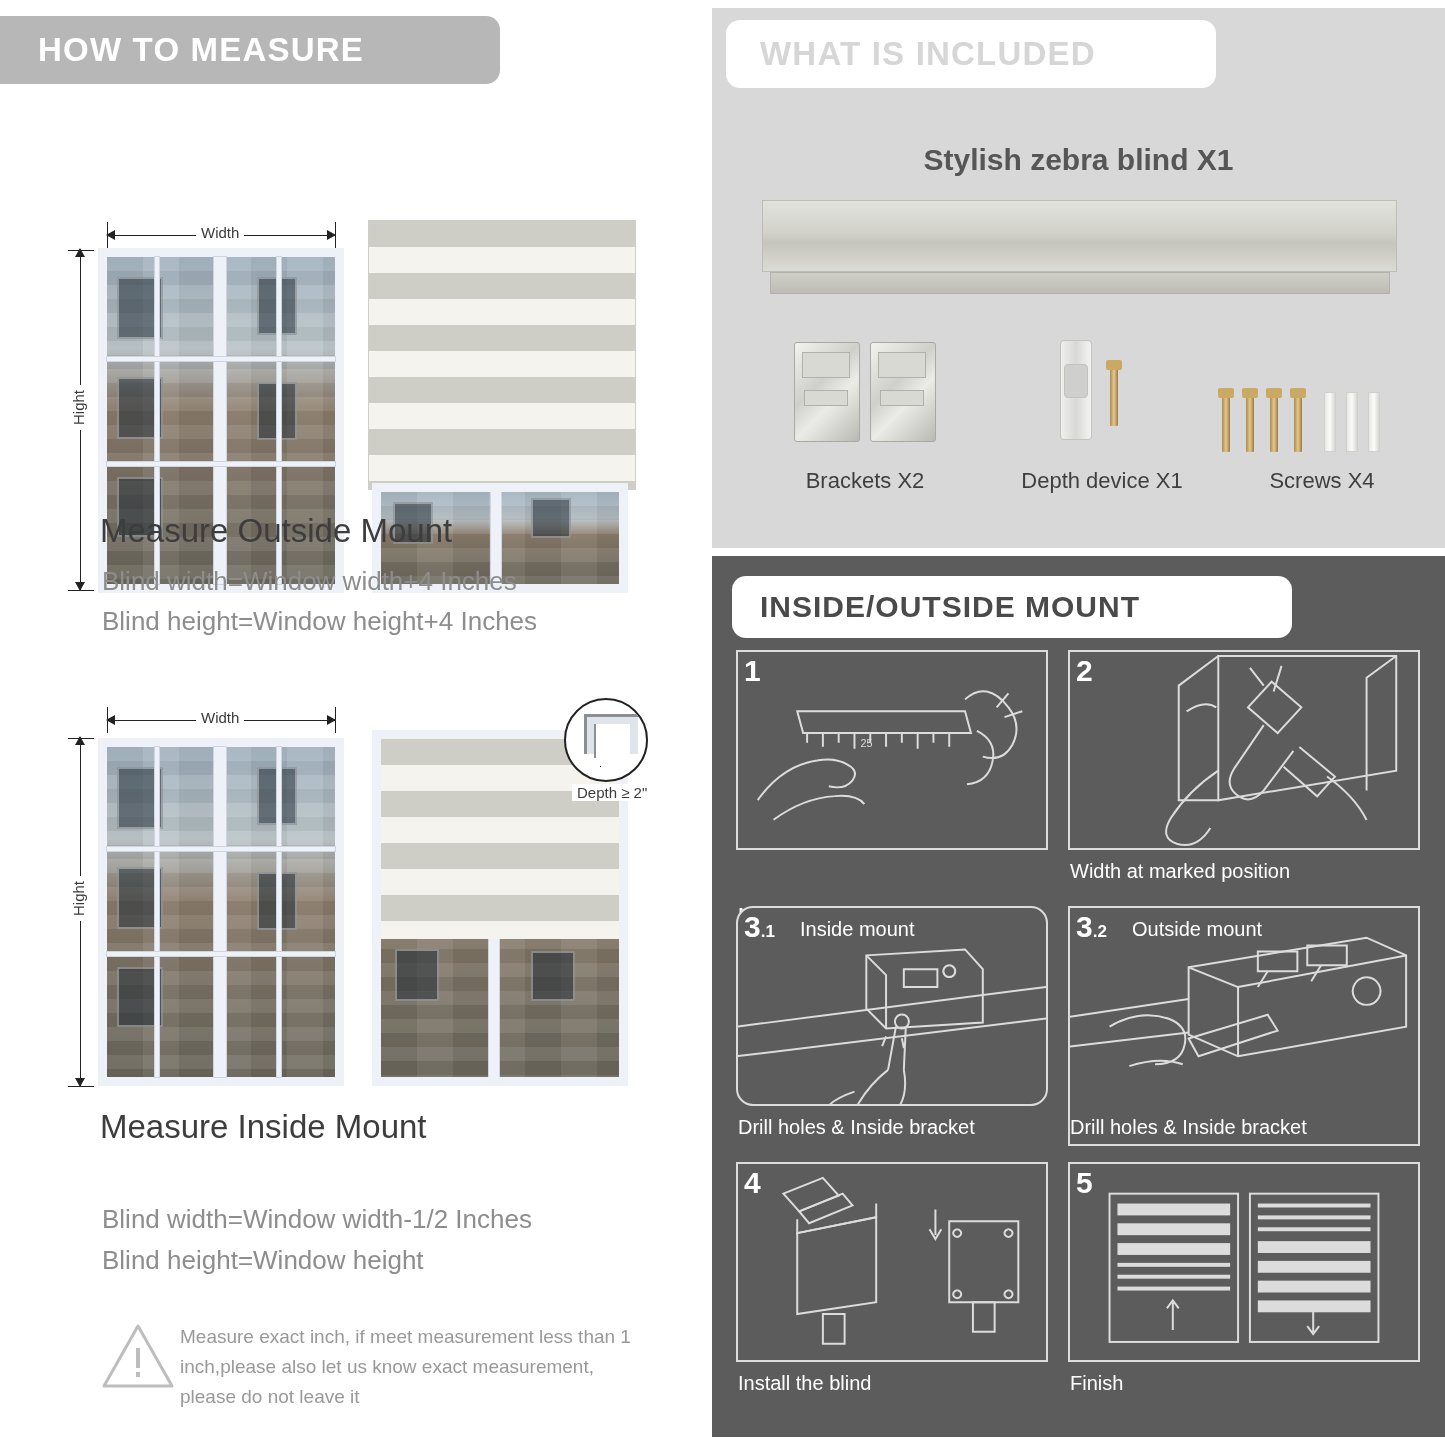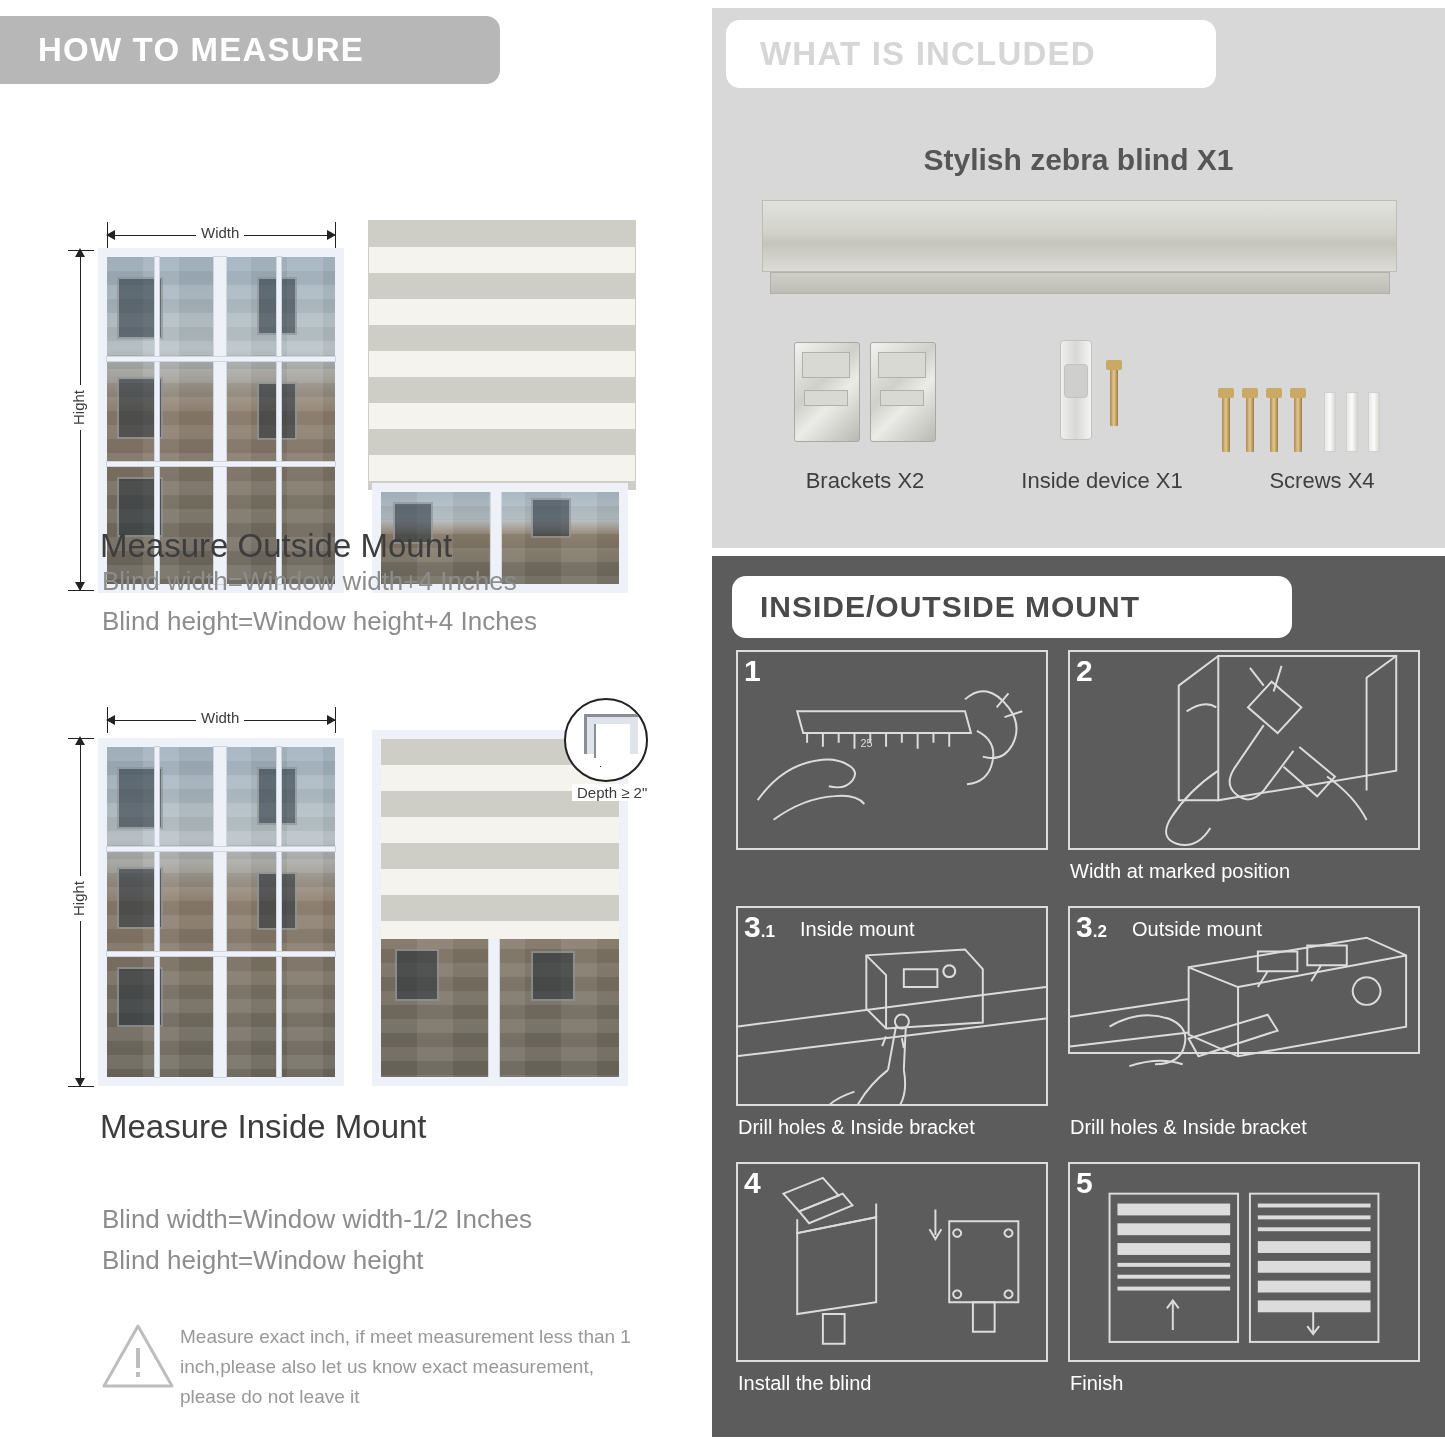--- a/index.html
+++ b/index.html
@@ -280,21 +280,21 @@
       <div class="blind-window" style="left:372px;top:383px;width:256px;height:110px;">
         <div class="win-pane">
           <div class="win-bricks"></div>
           <div class="win-windowsrow" style="left:12px;top:10px;width:40px;height:42px;"></div>
           <div class="win-windowsrow" style="left:150px;top:6px;width:40px;height:40px;"></div>
         </div>
         <div class="mullion-v" style="left:110px;top:0;width:10px;height:100%;"></div>
       </div>
     </div>
 
-    <div class="head-title" style="left:100px;top:527px;text-align:right;">Measure Outside Mount</div>
+    <div class="head-title" style="left:100px;top:512px;text-align:right;">Measure Outside Mount</div>
     <div class="body-line" style="left:102px;top:566px;">Blind width=Window width+4 Inches</div>
     <div class="body-line" style="left:102px;top:606px;">Blind height=Window height+4 Inches</div>
 
     <div class="diagram" style="left:0;top:696px;width:712px;height:420px;">
 
       <div class="arrow-line" style="left:108px;top:24px;width:228px;"></div>
       <div class="arrowhead-l" style="left:106px;top:19px;"></div>
       <div class="arrowhead-r" style="left:327px;top:19px;"></div>
       <div class="tick" style="left:107px;top:11px;width:1px;height:26px;"></div>
       <div class="tick" style="left:335px;top:11px;width:1px;height:26px;"></div>
@@ -376,21 +376,21 @@
         <div class="bracket-notch" style="left:168px;top:382px;width:44px;height:16px;"></div>
       </div>
       <div class="part-label" style="left:48px;top:460px;width:210px;">Brackets X2</div>
 
       <div>
         <div class="safety" style="left:348px;top:332px;width:32px;height:100px;"></div>
         <div class="safety" style="left:352px;top:356px;width:24px;height:34px;background:#cfcfcd;"></div>
         <div class="screw" style="left:398px;top:358px;width:8px;height:60px;"></div>
         <div class="screw-head" style="left:394px;top:352px;width:16px;height:10px;"></div>
       </div>
-      <div class="part-label" style="left:275px;top:460px;width:230px;">Inside device X1</div>
+      <div class="part-label" style="left:275px;top:460px;width:230px;">Depth device X1</div>
 
       <div>
         <div class="screw" style="left:510px;top:386px;width:8px;height:58px;"></div>
         <div class="screw-head" style="left:506px;top:380px;width:16px;height:10px;"></div>
         <div class="screw" style="left:534px;top:386px;width:8px;height:58px;"></div>
         <div class="screw-head" style="left:530px;top:380px;width:16px;height:10px;"></div>
         <div class="screw" style="left:558px;top:386px;width:8px;height:58px;"></div>
         <div class="screw-head" style="left:554px;top:380px;width:16px;height:10px;"></div>
         <div class="screw" style="left:582px;top:386px;width:8px;height:58px;"></div>
         <div class="screw-head" style="left:578px;top:380px;width:16px;height:10px;"></div>
@@ -434,21 +434,21 @@
             <path d="M196 74 l-30 44 q-10 16 2 26 q14 12 28 -4 l30 -40"></path>
             <path d="M150 120 q-30 20 -48 48 q-12 20 6 26 q20 6 34 -16"></path>
             <path d="M206 40 l8 -26 M196 34 l-14 -18"></path>
             <path d="M232 96 l36 30 l-18 20 l-34 -30"></path>
             <path d="M260 126 q28 20 40 44"></path>
           </g>
         </svg>
       </div>
       <div class="step-caption" style="left:358px;top:304px;">Width at  marked position</div>
 
-      <div class="step" style="left:24px;top:350px;width:312px;height:200px;">
+      <div class="step" style="left:24px;top:350px;width:312px;height:200px;border-radius:17px;">
         <div class="step-num"><span>3</span><span class="step-sub">.1</span></div>
         <div class="step-tag" style="left:62px;top:10px;">Inside mount</div>
         <svg class="sketch" viewBox="0 0 312 200">
           <g fill="none" stroke="#dcdcdc" stroke-width="2">
             <path d="M0 120 L312 80"></path>
             <path d="M0 150 L312 112"></path>
             <path d="M130 48 L230 42 L248 62 L248 116 L150 122 L130 102 Z"></path>
             <path d="M130 48 L150 68 L150 122"></path>
             <path d="M168 62 h34 v18 h-34 z"></path>
             <path d="M214 58 a6 6 0 1 0 0.1 0"></path>
@@ -456,21 +456,21 @@
             <path d="M160 120 l-8 44 M170 120 l-2 44"></path>
             <path d="M152 164 q-18 14 -30 34 q-8 16 8 20"></path>
             <path d="M168 164 q4 22 -4 36"></path>
             <path d="M118 186 q-18 6 -26 14"></path>
             <path d="M150 130 l-4 10 M166 132 l2 10"></path>
           </g>
         </svg>
       </div>
       <div class="step-caption" style="left:26px;top:560px;">Drill holes &amp;  Inside bracket</div>
 
-      <div class="step" style="left:356px;top:350px;width:352px;height:148px;">
+      <div class="step" style="left:356px;top:350px;width:352px;height:240px;">
         <div class="step-num"><span>3</span><span class="step-sub">.2</span></div>
         <div class="step-tag" style="left:62px;top:10px;">Outside mount</div>
         <svg class="sketch" viewBox="0 0 352 200">
           <g fill="none" stroke="#dcdcdc" stroke-width="2">
             <path d="M120 60 L300 30 L340 48 L340 120 L170 150 L120 128 Z"></path>
             <path d="M120 60 L170 80 L170 150"></path>
             <path d="M170 80 L340 48"></path>
             <path d="M190 44 h40 v20 h-40 z"></path>
             <path d="M240 38 h40 v20 h-40 z"></path>
             <path d="M200 64 l-10 16 M254 58 l-10 16"></path>

